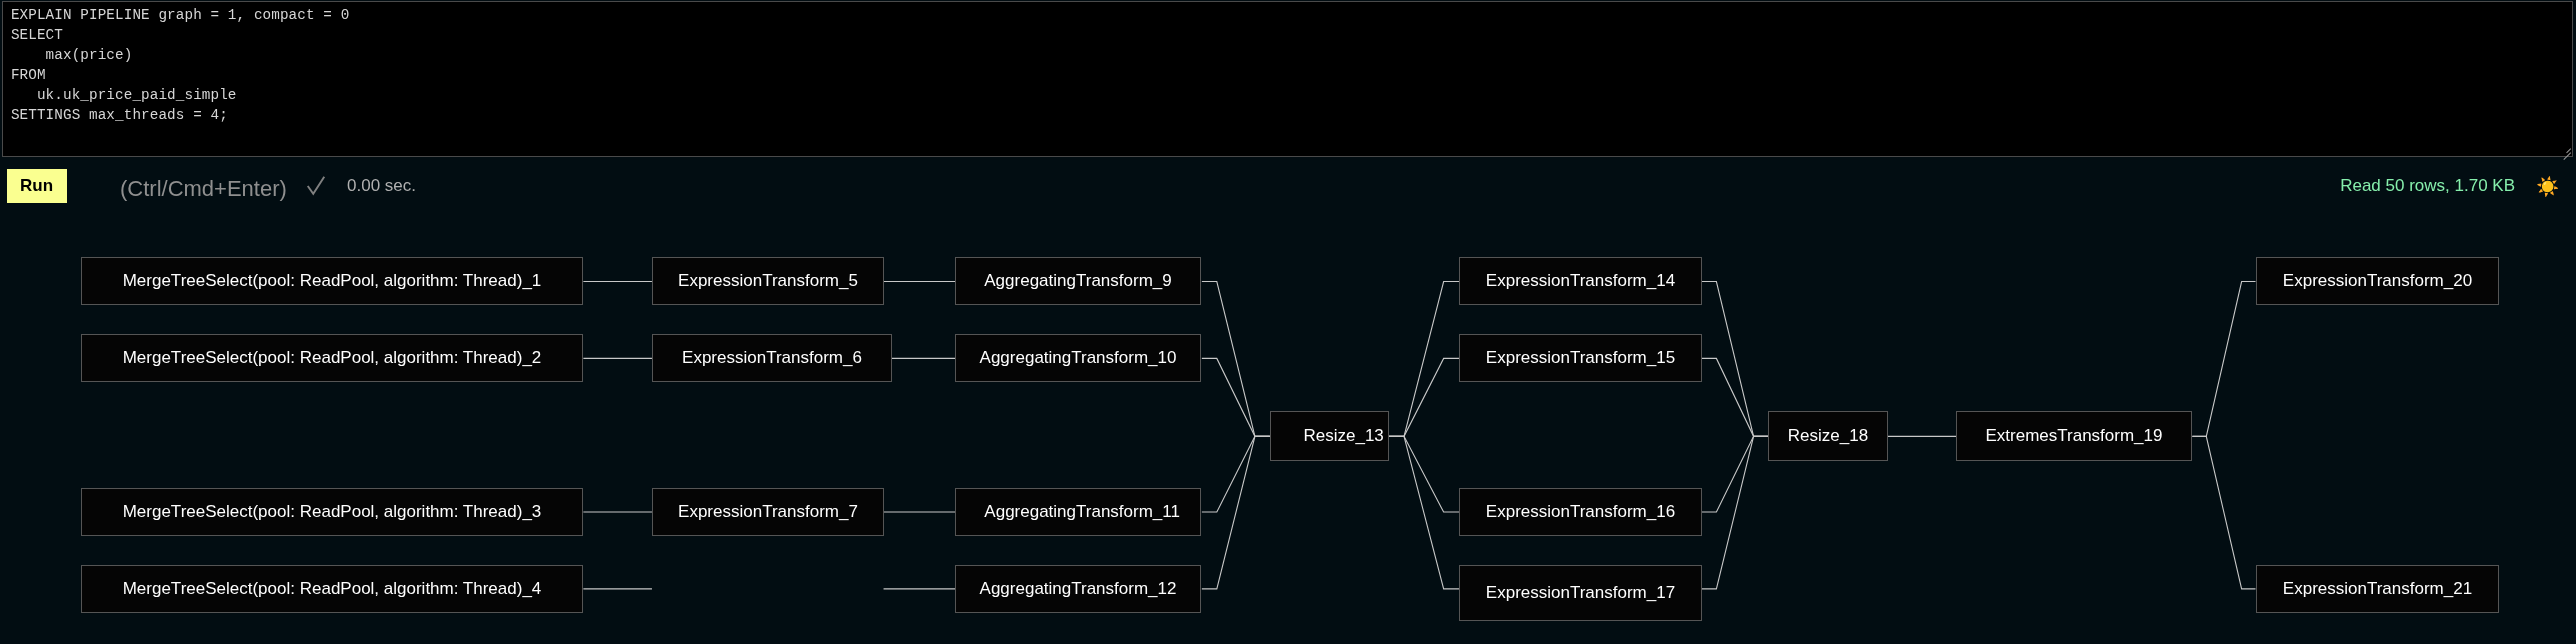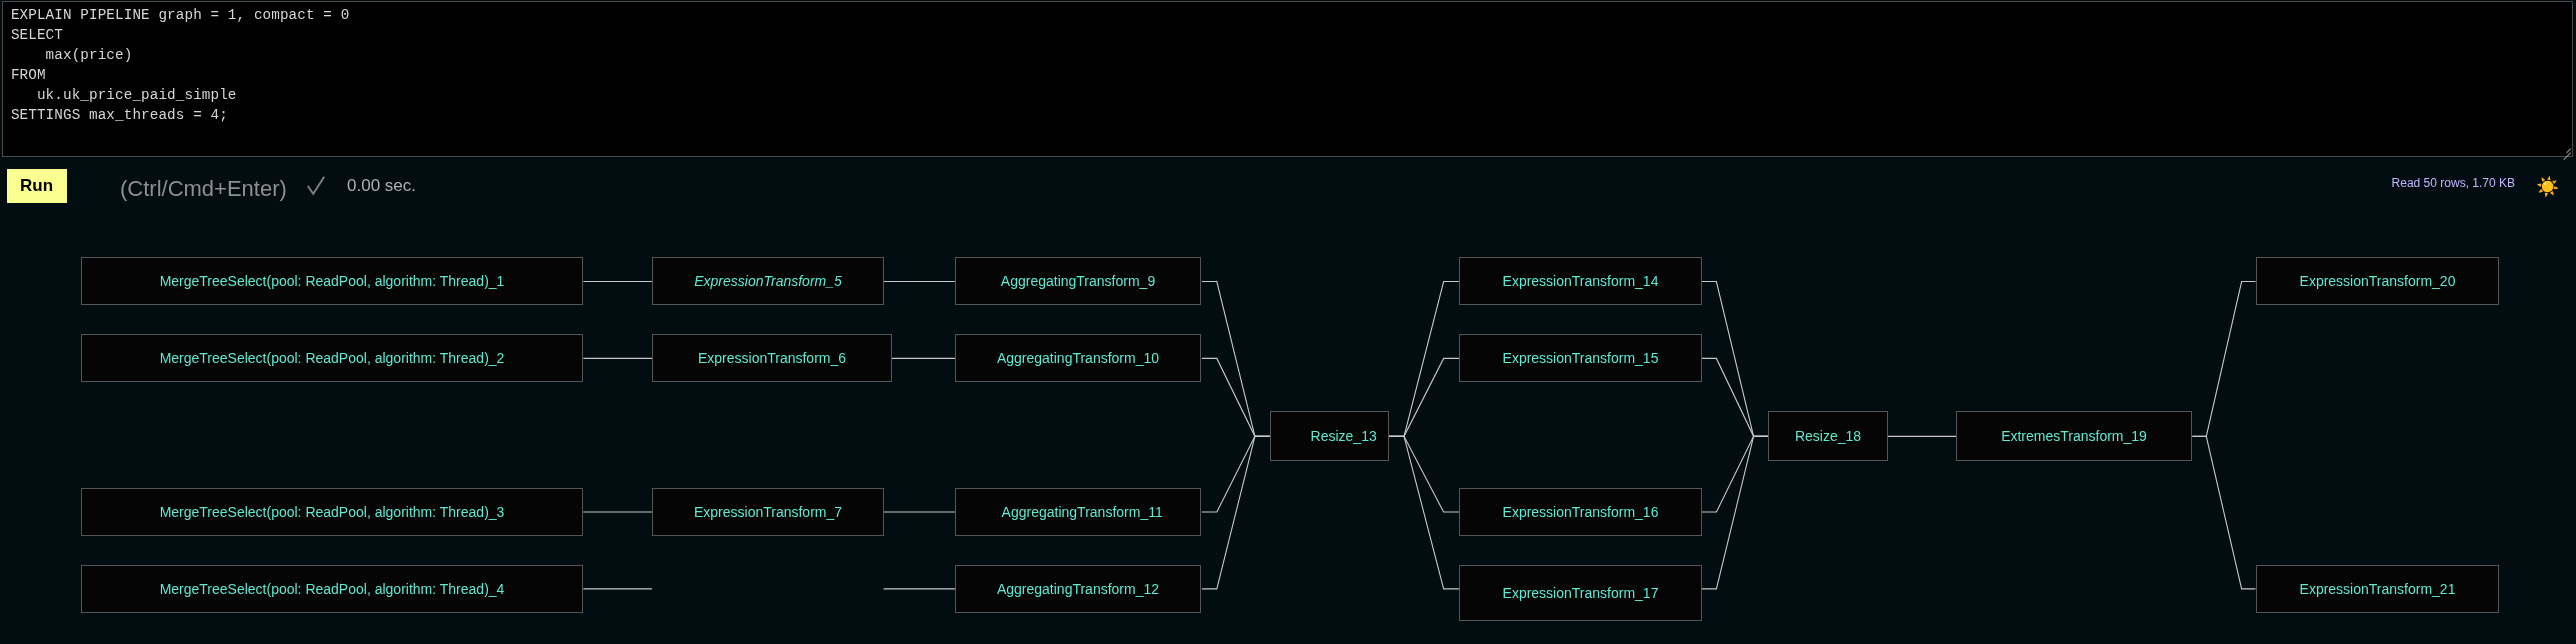--- a/index.html
+++ b/index.html
@@ -84,22 +84,22 @@
   }
   #elapsed-text {
     position: absolute;
     left: 347px; top: 15.4px;
     color: #b0b0b0;
     font-size: 17px;
   }
   #stats-text {
     position: absolute;
     right: 61px; top: 15.4px;
-    color: #c4b5fd;
-    font-size: 12px;
+    color: #86efac;
+    font-size: 17px;
   }
   #theme-toggle {
     position: absolute;
     right: 15.4px; top: 13px;
     width: 26px; height: 26px;
     font-size: 18.7px;
     line-height: 26px;
     text-align: center;
     cursor: pointer;
     user-select: none;
@@ -115,22 +115,22 @@
   }
   #graph-svg {
     position: absolute;
     left: 0; top: 0;
     width: 2576px; height: 436px;
   }
   .gnode {
     position: absolute;
     background: #050505;
     border: 1.1px solid #555555;
-    color: #5eead4;
-    font-size: 14px;
+    color: #ffffff;
+    font-size: 17px;
     display: flex;
     align-items: center;
     justify-content: center;
     white-space: nowrap;
     cursor: pointer;
     padding: 0 7.7px;
   }
 </style>
 </head>
 <body>
@@ -197,21 +197,21 @@
     </div>
     <div class="gnode" style="left: 81px; top: 125px; width: 502px; height: 48px;">
       <span>MergeTreeSelect(pool: ReadPool, algorithm: Thread)_2</span>
     </div>
     <div class="gnode" style="left: 81px; top: 279px; width: 502px; height: 48px;">
       <span>MergeTreeSelect(pool: ReadPool, algorithm: Thread)_3</span>
     </div>
     <div class="gnode" style="left: 81px; top: 356px; width: 502px; height: 48px;">
       <span>MergeTreeSelect(pool: ReadPool, algorithm: Thread)_4</span>
     </div>
-    <div class="gnode" style="left: 652px; top: 48px; width: 232px; height: 48px; font-style: italic;">
+    <div class="gnode" style="left: 652px; top: 48px; width: 232px; height: 48px;">
       <span>ExpressionTransform_5</span>
     </div>
     <div class="gnode" style="left: 652px; top: 125px; width: 240px; height: 48px;">
       <span>ExpressionTransform_6</span>
     </div>
     <div class="gnode" style="left: 652px; top: 279px; width: 232px; height: 48px;">
       <span>ExpressionTransform_7</span>
     </div>
     <div class="gnode" style="left: 955px; top: 48px; width: 246px; height: 48px;">
       <span>AggregatingTransform_9</span>

